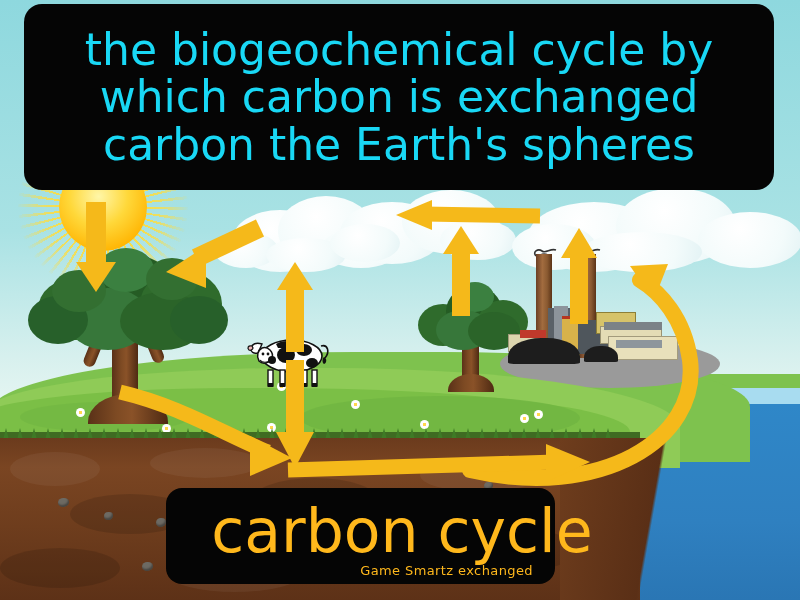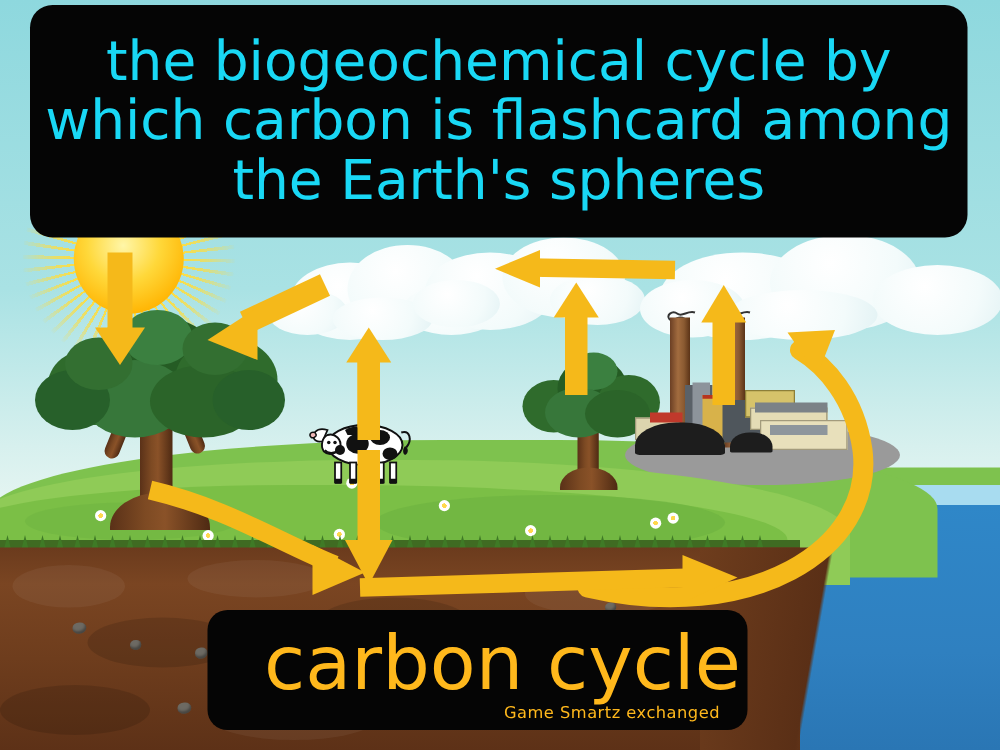--- a/index.html
+++ b/index.html
@@ -84,21 +84,21 @@
   
   .arrows{position:absolute;left:0;top:0;width:800px;height:600px;pointer-events:none;}
 
   
   .def-box{position:absolute;left:24px;top:4px;width:750px;height:186px;
     background:#050505;border-radius:18px;
     display:flex;align-items:center;justify-content:center;}
   .def-text{color:#19d8f5;font-size:44px;line-height:1.08;text-align:center;
     font-family:"DejaVu Sans", sans-serif;padding:0 10px;font-weight:400;}
 
-  .term-box{position:absolute;left:166px;top:488px;width:432px;height:96px;
+  .term-box{position:absolute;left:166px;top:488px;width:389px;height:96px;
     background:#050505;border-radius:16px;}
   .term-text{position:absolute;left:0;top:6px;width:472px;text-align:center;
     color:#ffb81c;font-size:60px;line-height:74px;font-family:"DejaVu Sans", sans-serif;}
   .attrib{position:absolute;right:22px;bottom:6px;color:#ffb81c;font-size:13px;
     font-family:"DejaVu Sans", sans-serif;letter-spacing:.4px;}
 
   .daisy{position:absolute;width:9px;height:9px;border-radius:50%;
     background:radial-gradient(circle, #ffd84d 0 28%, #ffffff 30% 100%);}
 </style>
 </head>
@@ -368,21 +368,21 @@
       <path d="M250 436 L292 458 L250 476 Z" fill="#f5b91a"></path>
     </g>
 
     <g>
       <path d="M288 470 L556 462" stroke="#f5b91a" stroke-width="15"></path>
       <path d="M546 444 L546 482 L590 462 Z" fill="#f5b91a"></path>
     </g>
   </svg>
 
   <div class="def-box">
-    <div class="def-text">the biogeochemical cycle by which carbon is flashcard among the Earth's spheres</div>
+    <div class="def-text">the biogeochemical cycle by which carbon is exchanged carbon the Earth's spheres</div>
   </div>
 
   <div class="term-box">
     <div class="term-text">carbon cycle</div>
     <div class="attrib">Game Smartz  exchanged</div>
   </div>
 
 </div>
 
 </body></html>

